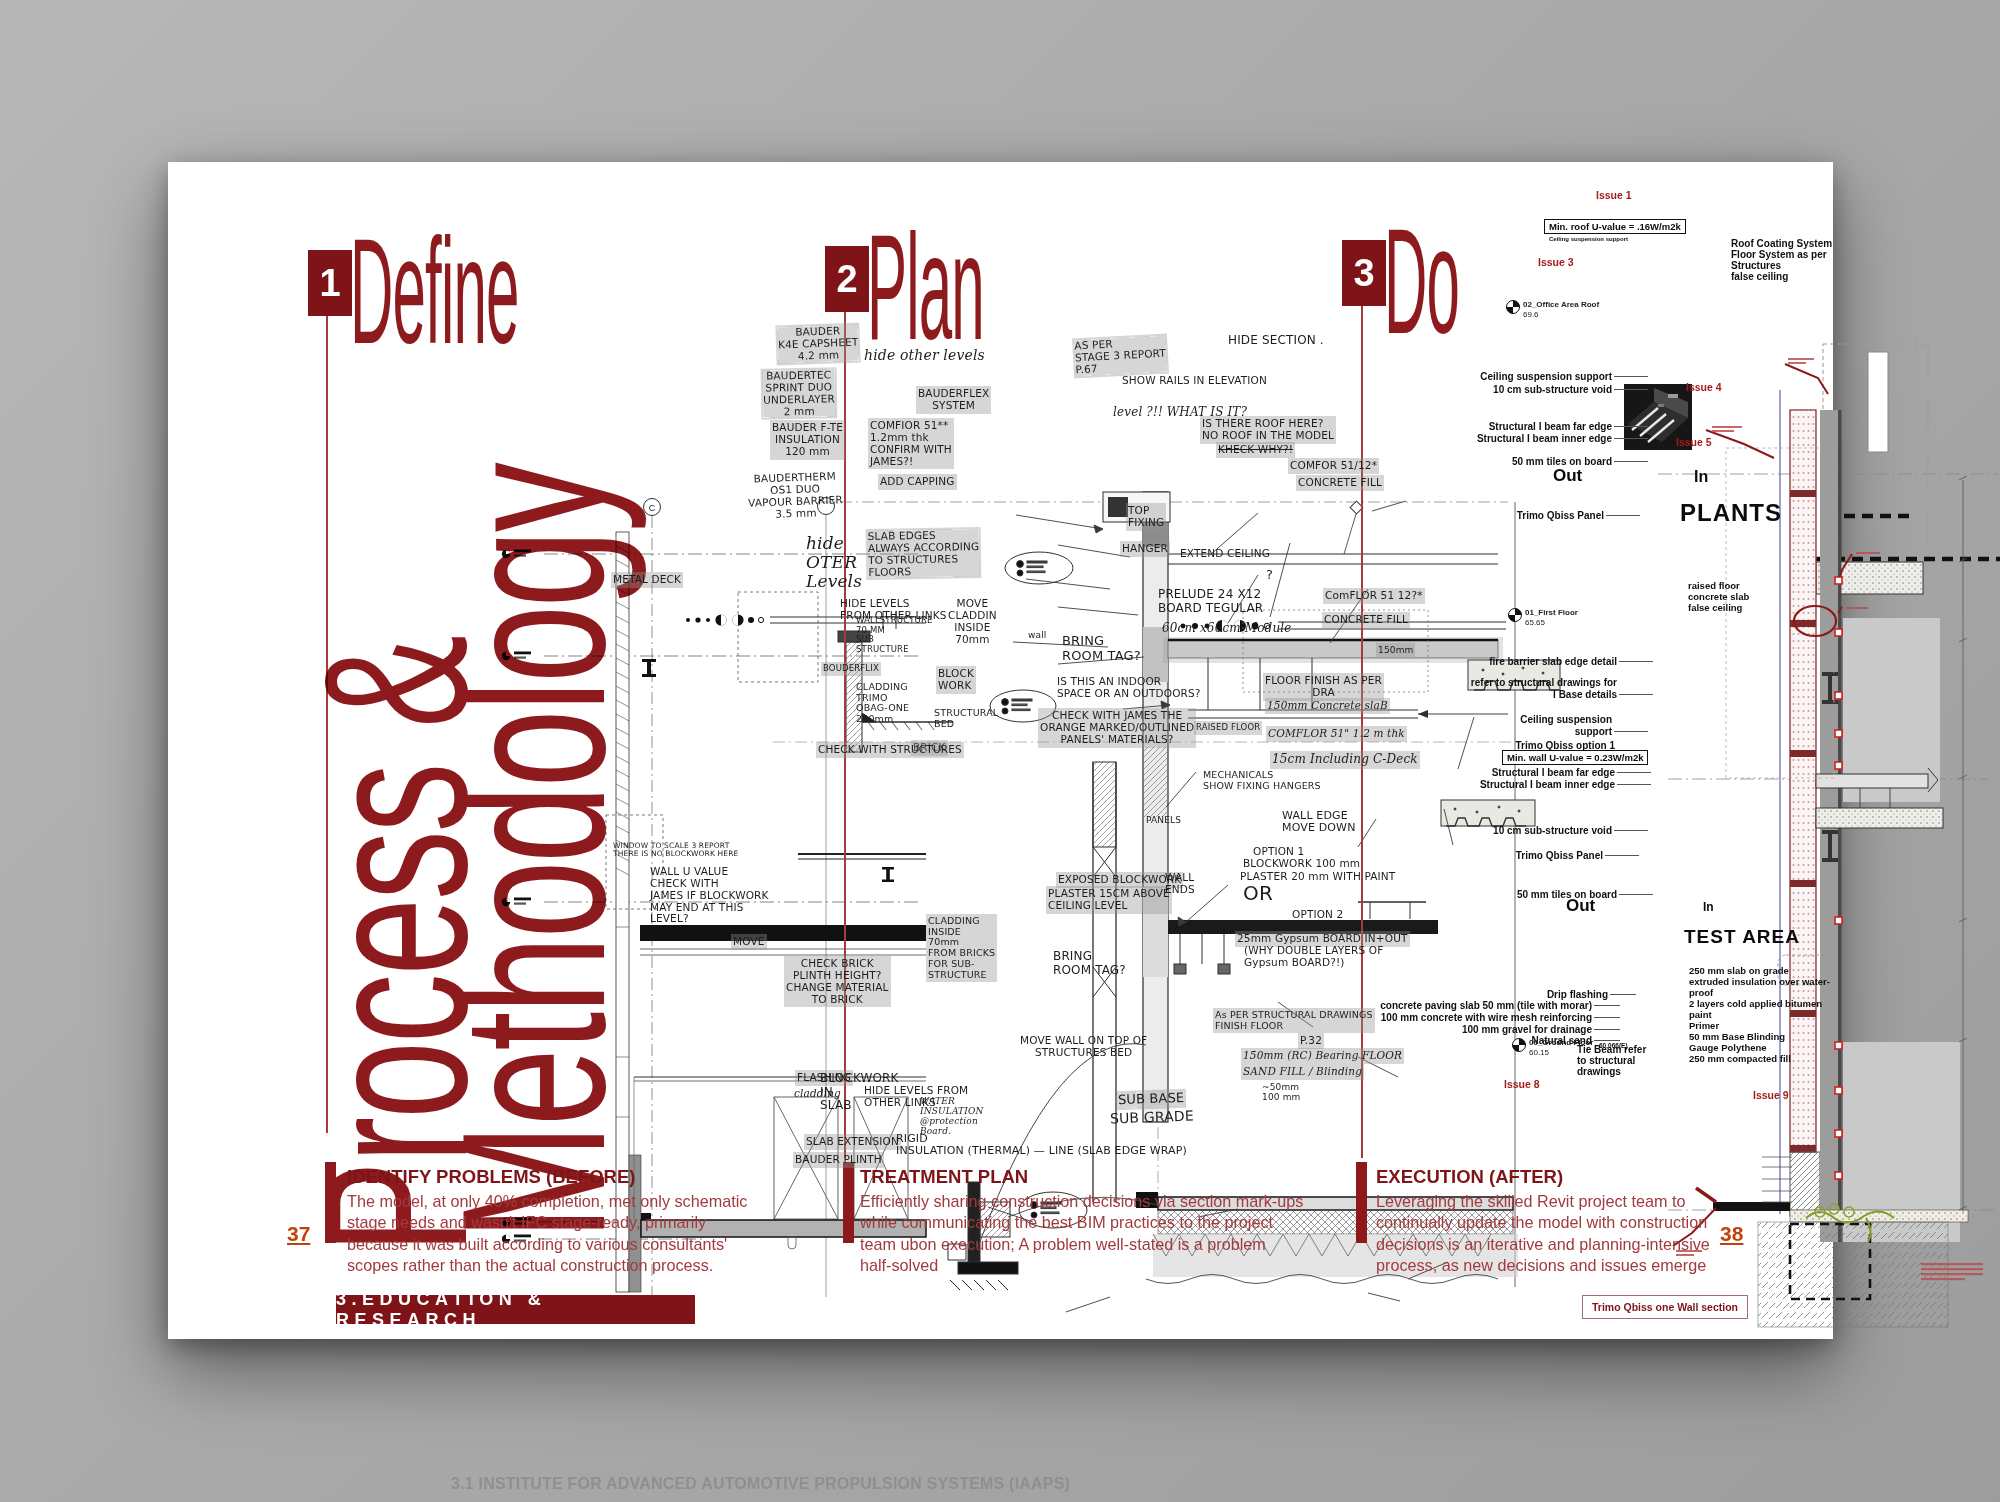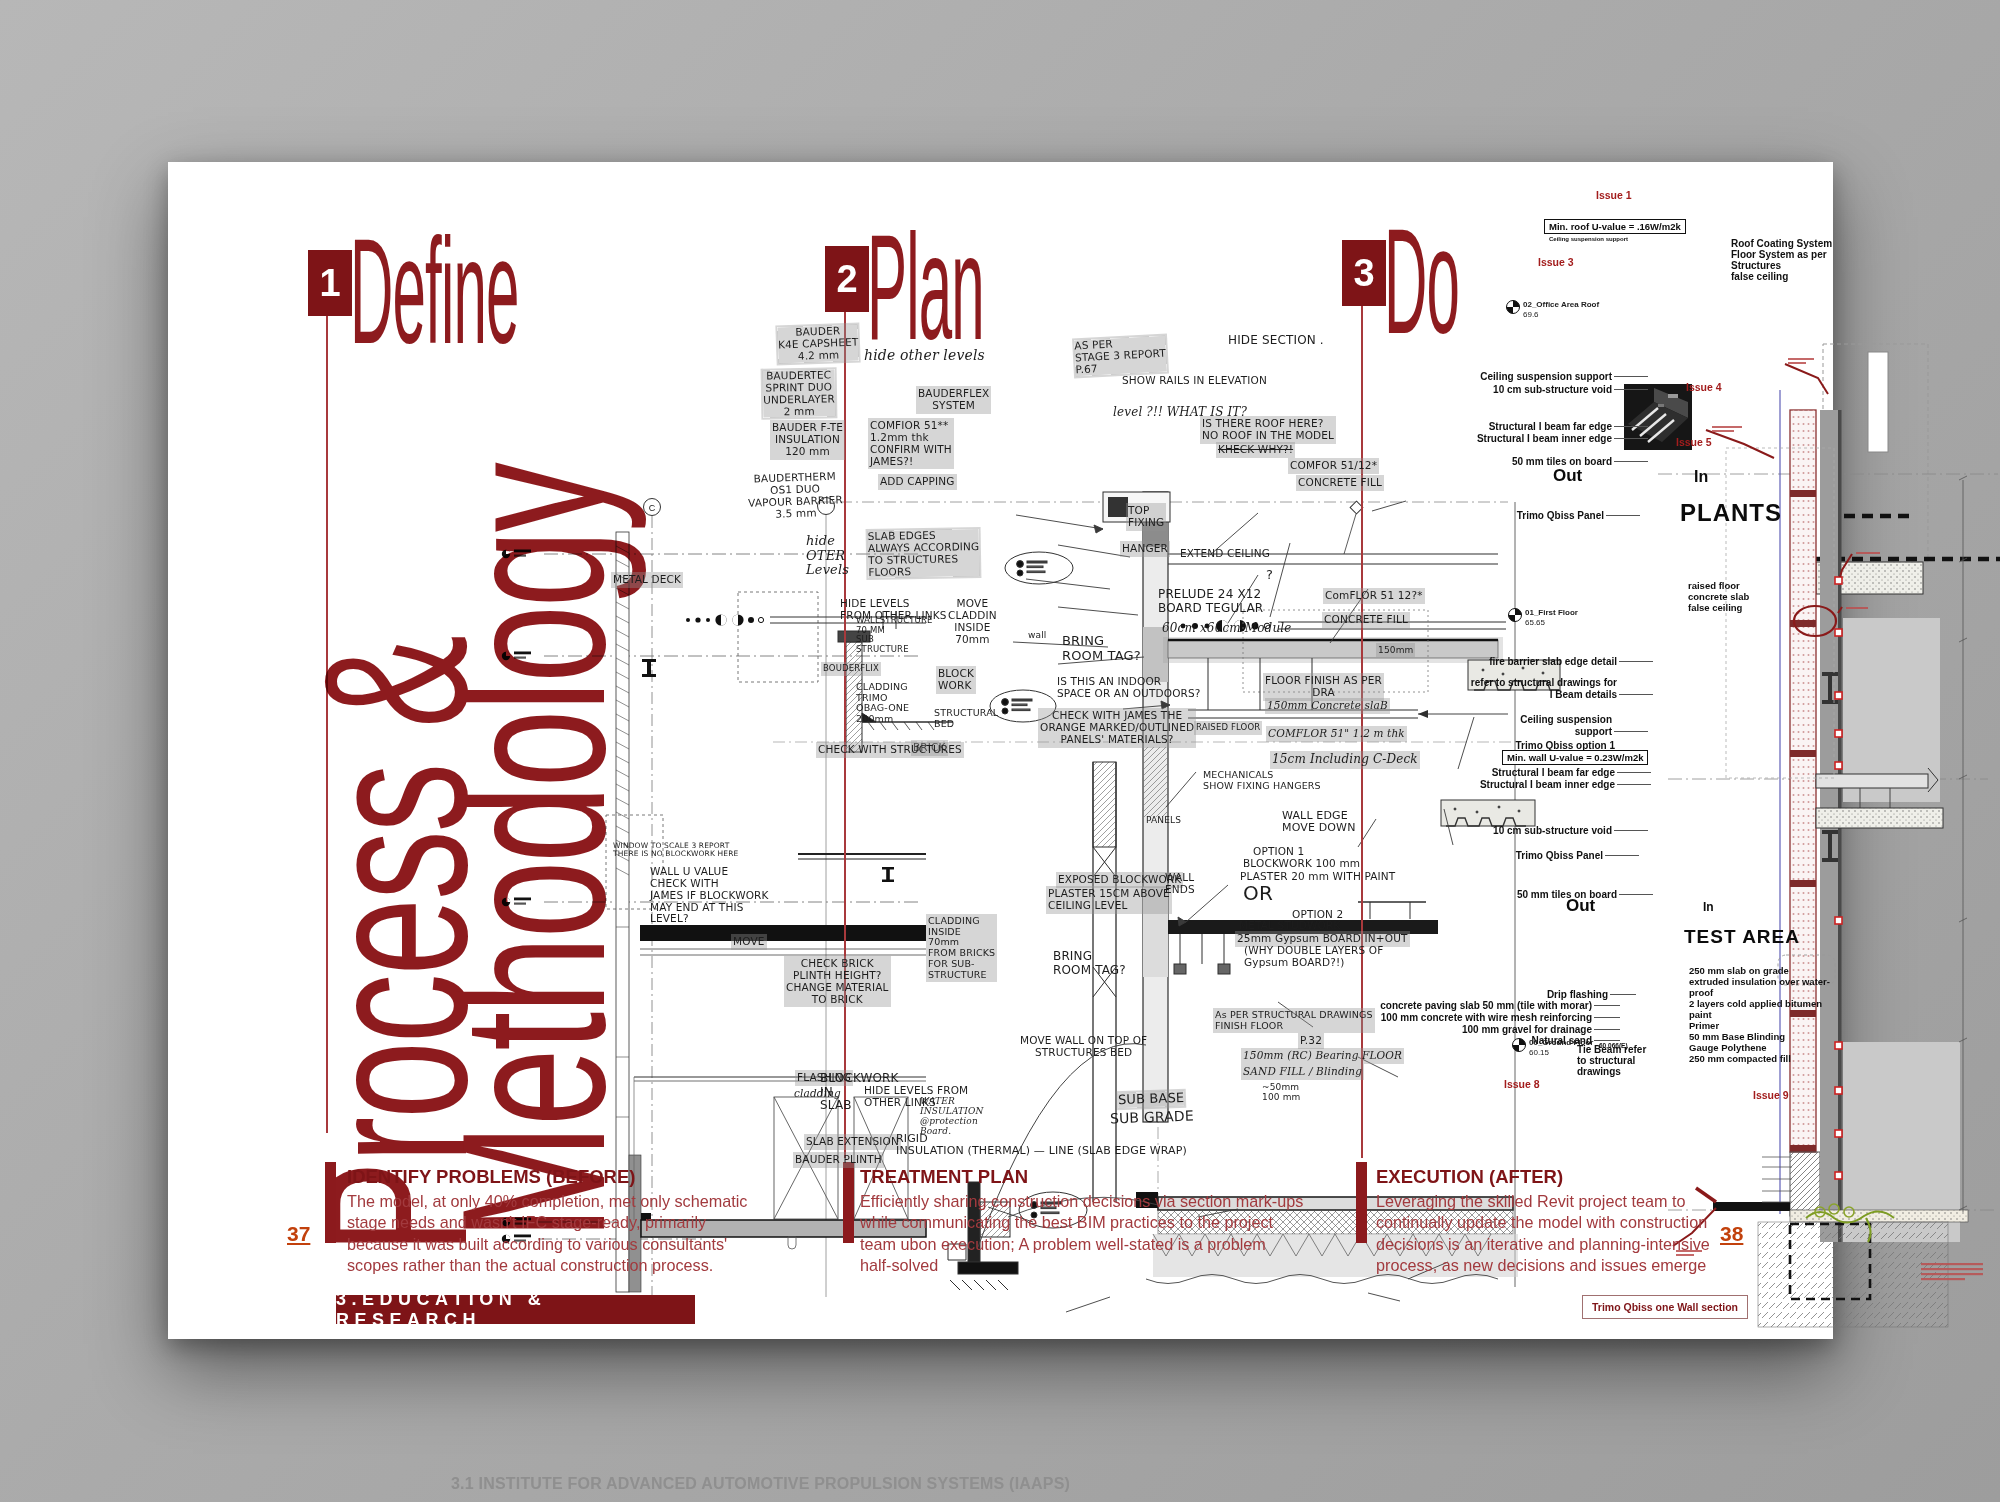--- a/index.html
+++ b/index.html
@@ -586,21 +586,21 @@
 120 mm</div>
       <div class="ann hl" style="left: 702px; top: 258px;">COMFIOR 51**
 1.2mm thk
 CONFIRM WITH
 JAMES?!</div>
       <div class="ann hl" style="left: 712px; top: 314px;">ADD CAPPING</div>
       <div class="ann tac" style="left: 580px; top: 310px; transform: rotate(-2deg);">BAUDERTHERM
 OS1 DUO
 VAPOUR BARRIER
 3.5 mm</div>
-      <div class="ann script" style="left: 638px; top: 372px; font-size: 13px;">hide
+      <div class="ann script" style="left: 638px; top: 372px; font-size: 17px;">hide
 OTER
 Levels</div>
       <div class="ann hl" style="left: 700px; top: 368px; transform: rotate(-1deg);">SLAB EDGES
 ALWAYS ACCORDING
 TO STRUCTURES
 FLOORS</div>
       <div class="ann hl" style="left: 960px; top: 343px;">TOP
 FIXING</div>
       <div class="ann hl" style="left: 954px; top: 381px;">HANGER</div>
       <div class="ann" style="left: 1012px; top: 386px;">EXTEND CEILING</div>
@@ -722,21 +722,21 @@
       <div class="tick" style="left: 1446px; top: 264px; width: 34px;"></div>
       <div class="dolabel" style="left: 1444px; top: 271px;">Structural I beam inner edge</div>
       <div class="tick" style="left: 1446px; top: 276px; width: 34px;"></div>
       <div class="dolabel" style="left: 1444px; top: 294px;">50 mm tiles on board</div>
       <div class="tick" style="left: 1446px; top: 299px; width: 34px;"></div>
       <div class="dolabel" style="left: 1436px; top: 348px;">Trimo Qbiss Panel</div>
       <div class="tick" style="left: 1438px; top: 353px; width: 34px;"></div>
       <div class="dolabel" style="left: 1449px; top: 494px;">fire barrier slab edge detail</div>
       <div class="tick" style="left: 1451px; top: 499px; width: 34px;"></div>
       <div class="dolabel" style="left: 1449px; top: 515px;">refer to structural drawings for</div>
-      <div class="dolabel" style="left: 1449px; top: 527px;">I Beam details</div>
+      <div class="dolabel" style="left: 1449px; top: 527px;">I Base details</div>
       <div class="tick" style="left: 1451px; top: 532px; width: 34px;"></div>
       <div class="dolabel" style="left: 1444px; top: 552px;">Ceiling suspension</div>
       <div class="dolabel" style="left: 1444px; top: 564px;">support</div>
       <div class="tick" style="left: 1446px; top: 569px; width: 34px;"></div>
       <div class="dolabel" style="left: 1447px; top: 578px;">Trimo Qbiss option 1</div>
       <div class="dolabel" style="left: 1447px; top: 605px;">Structural I beam far edge</div>
       <div class="tick" style="left: 1449px; top: 610px; width: 34px;"></div>
       <div class="dolabel" style="left: 1447px; top: 617px;">Structural I beam inner edge</div>
       <div class="tick" style="left: 1449px; top: 622px; width: 34px;"></div>
       <div class="dolabel" style="left: 1444px; top: 663px;">10 cm sub-structure void</div>

